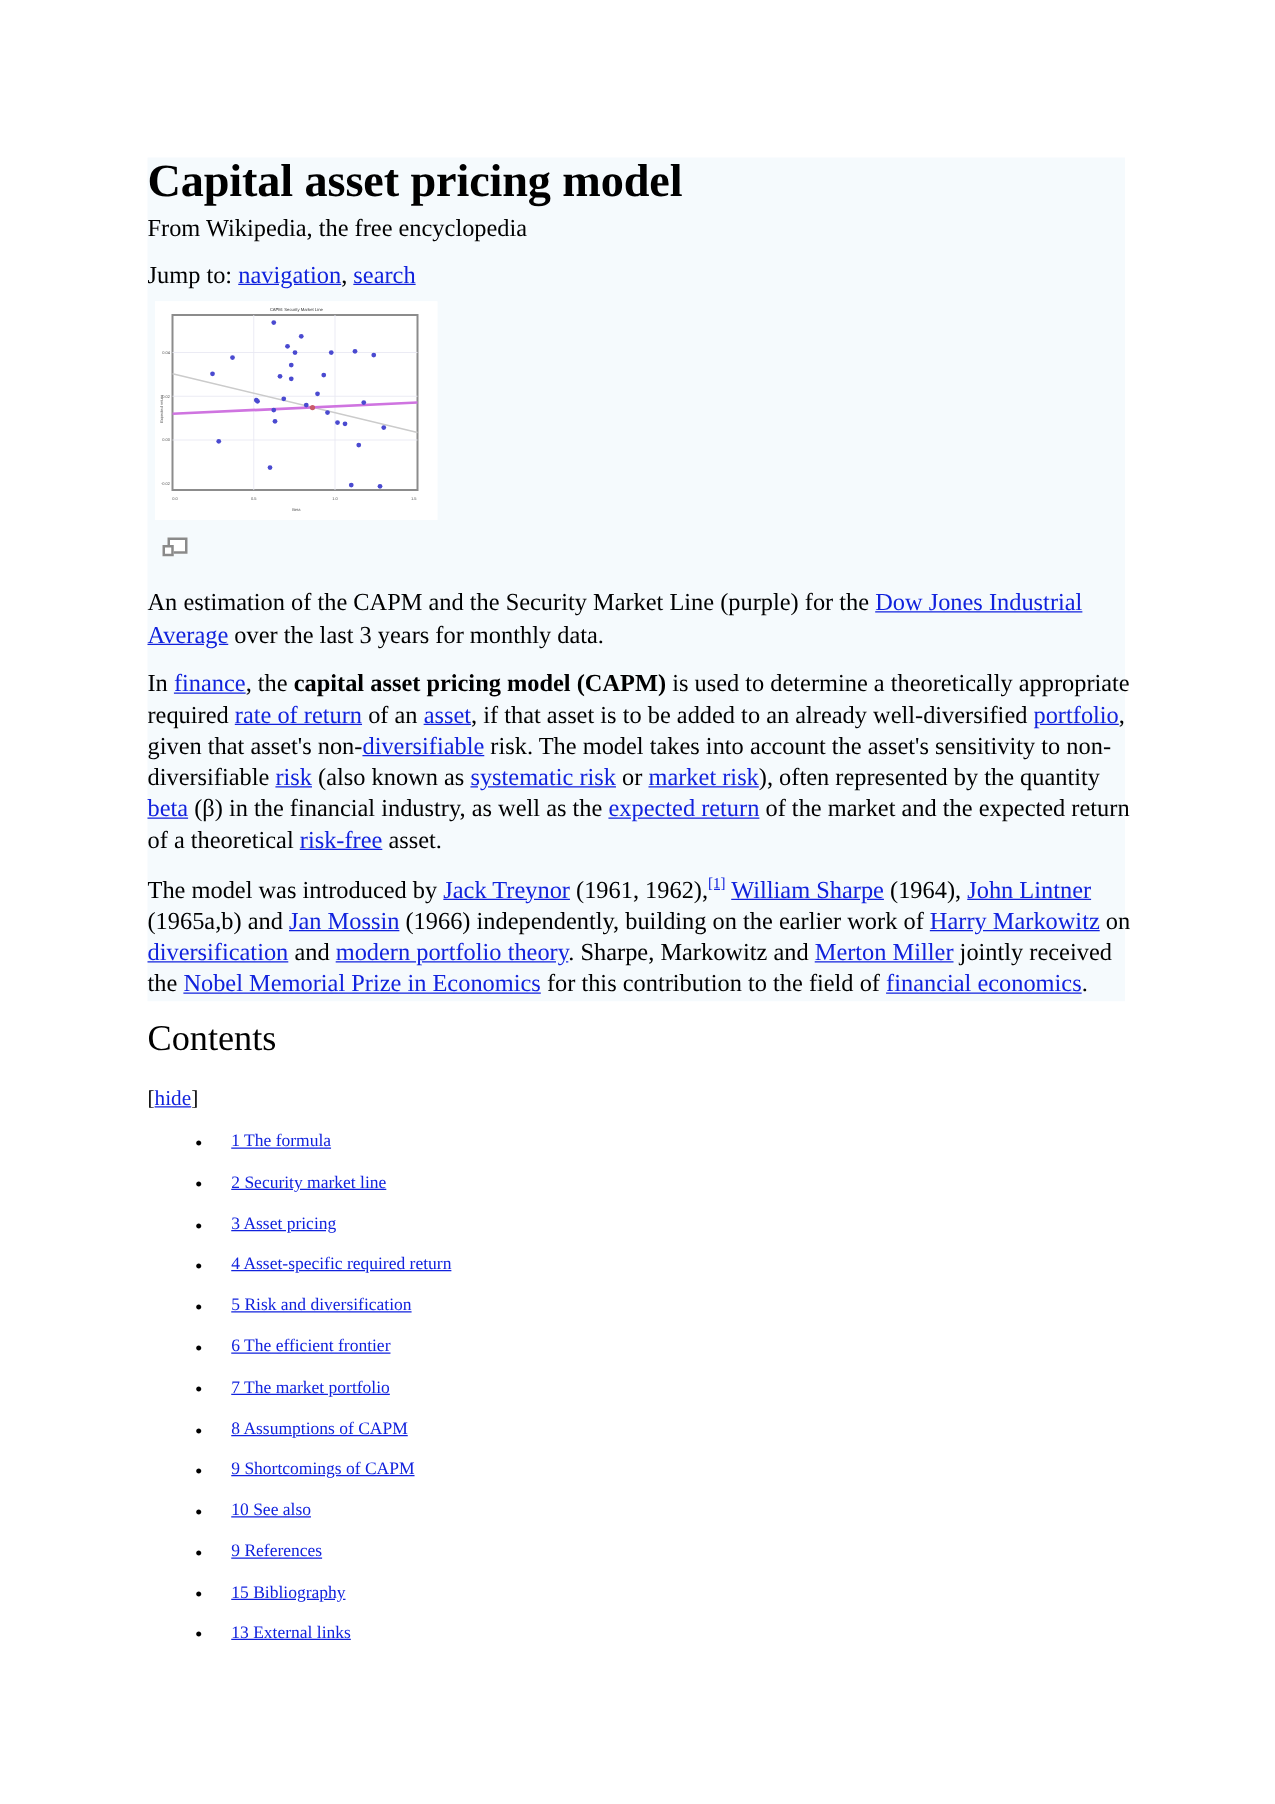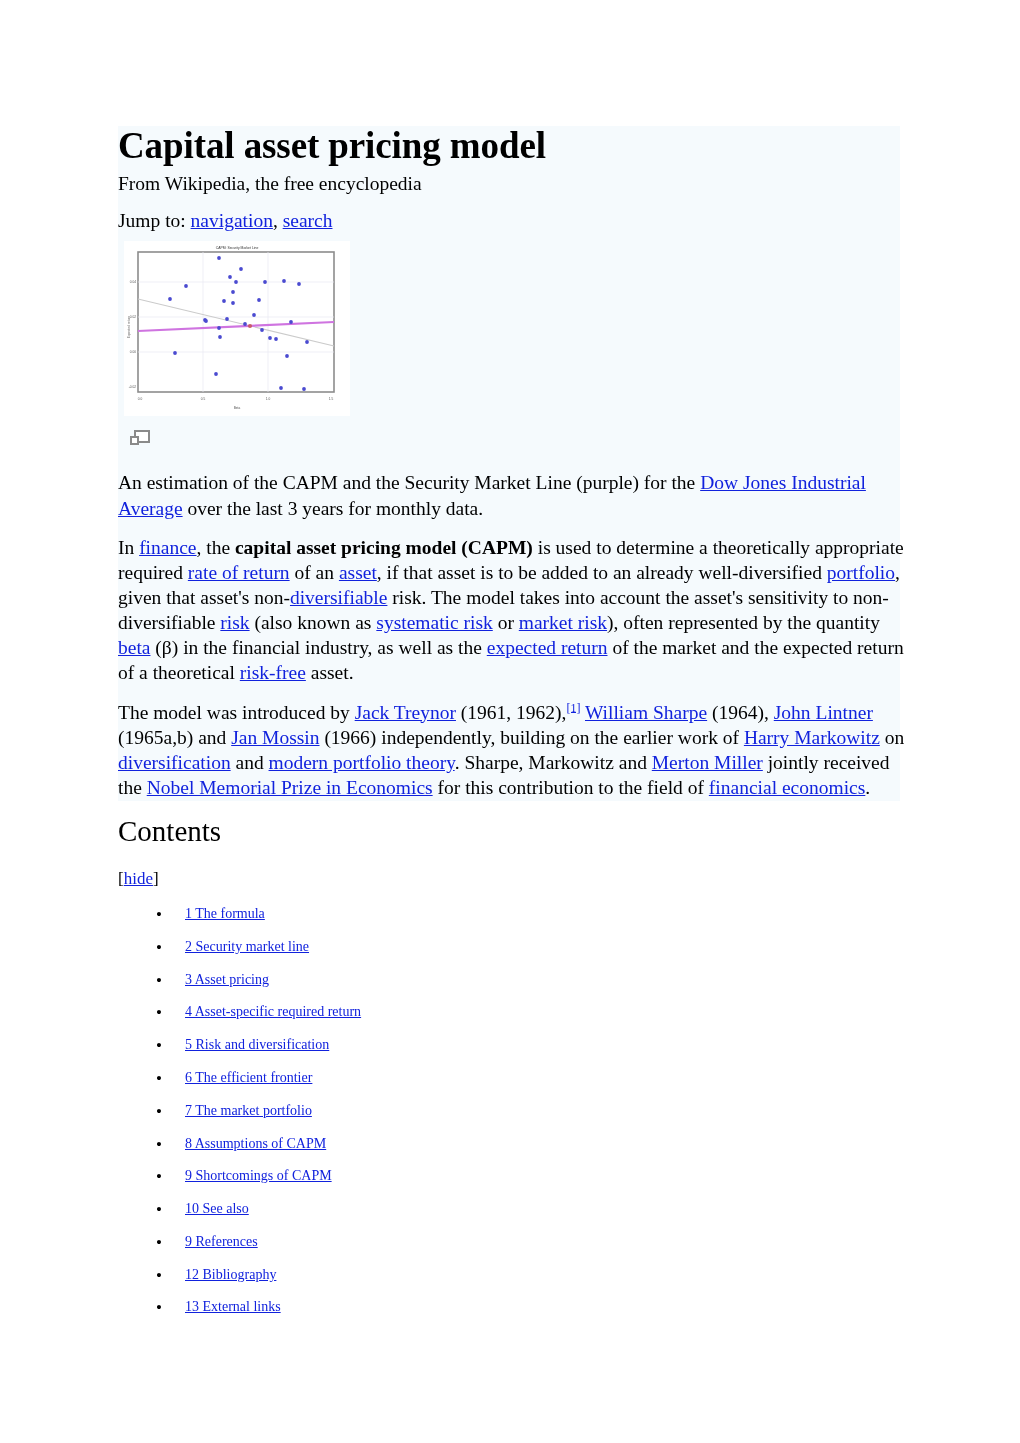--- a/index.html
+++ b/index.html
@@ -266,18 +266,18 @@
         <li><a class="wlink">2 Security market line</a></li>
         <li><a class="wlink">3 Asset pricing</a></li>
         <li><a class="wlink">4 Asset-specific required return</a></li>
         <li><a class="wlink">5 Risk and diversification</a></li>
         <li><a class="wlink">6 The efficient frontier</a></li>
         <li><a class="wlink">7 The market portfolio</a></li>
         <li><a class="wlink">8 Assumptions of CAPM</a></li>
         <li><a class="wlink">9 Shortcomings of CAPM</a></li>
         <li><a class="wlink">10 See also</a></li>
         <li><a class="wlink">9 References</a></li>
-        <li><a class="wlink">12 Bibliography</a></li>
+        <li><a class="wlink">15 Bibliography</a></li>
         <li><a class="wlink">13 External links</a></li>
       </ul>
   </div>
 
 </div>
 
 </body></html>

